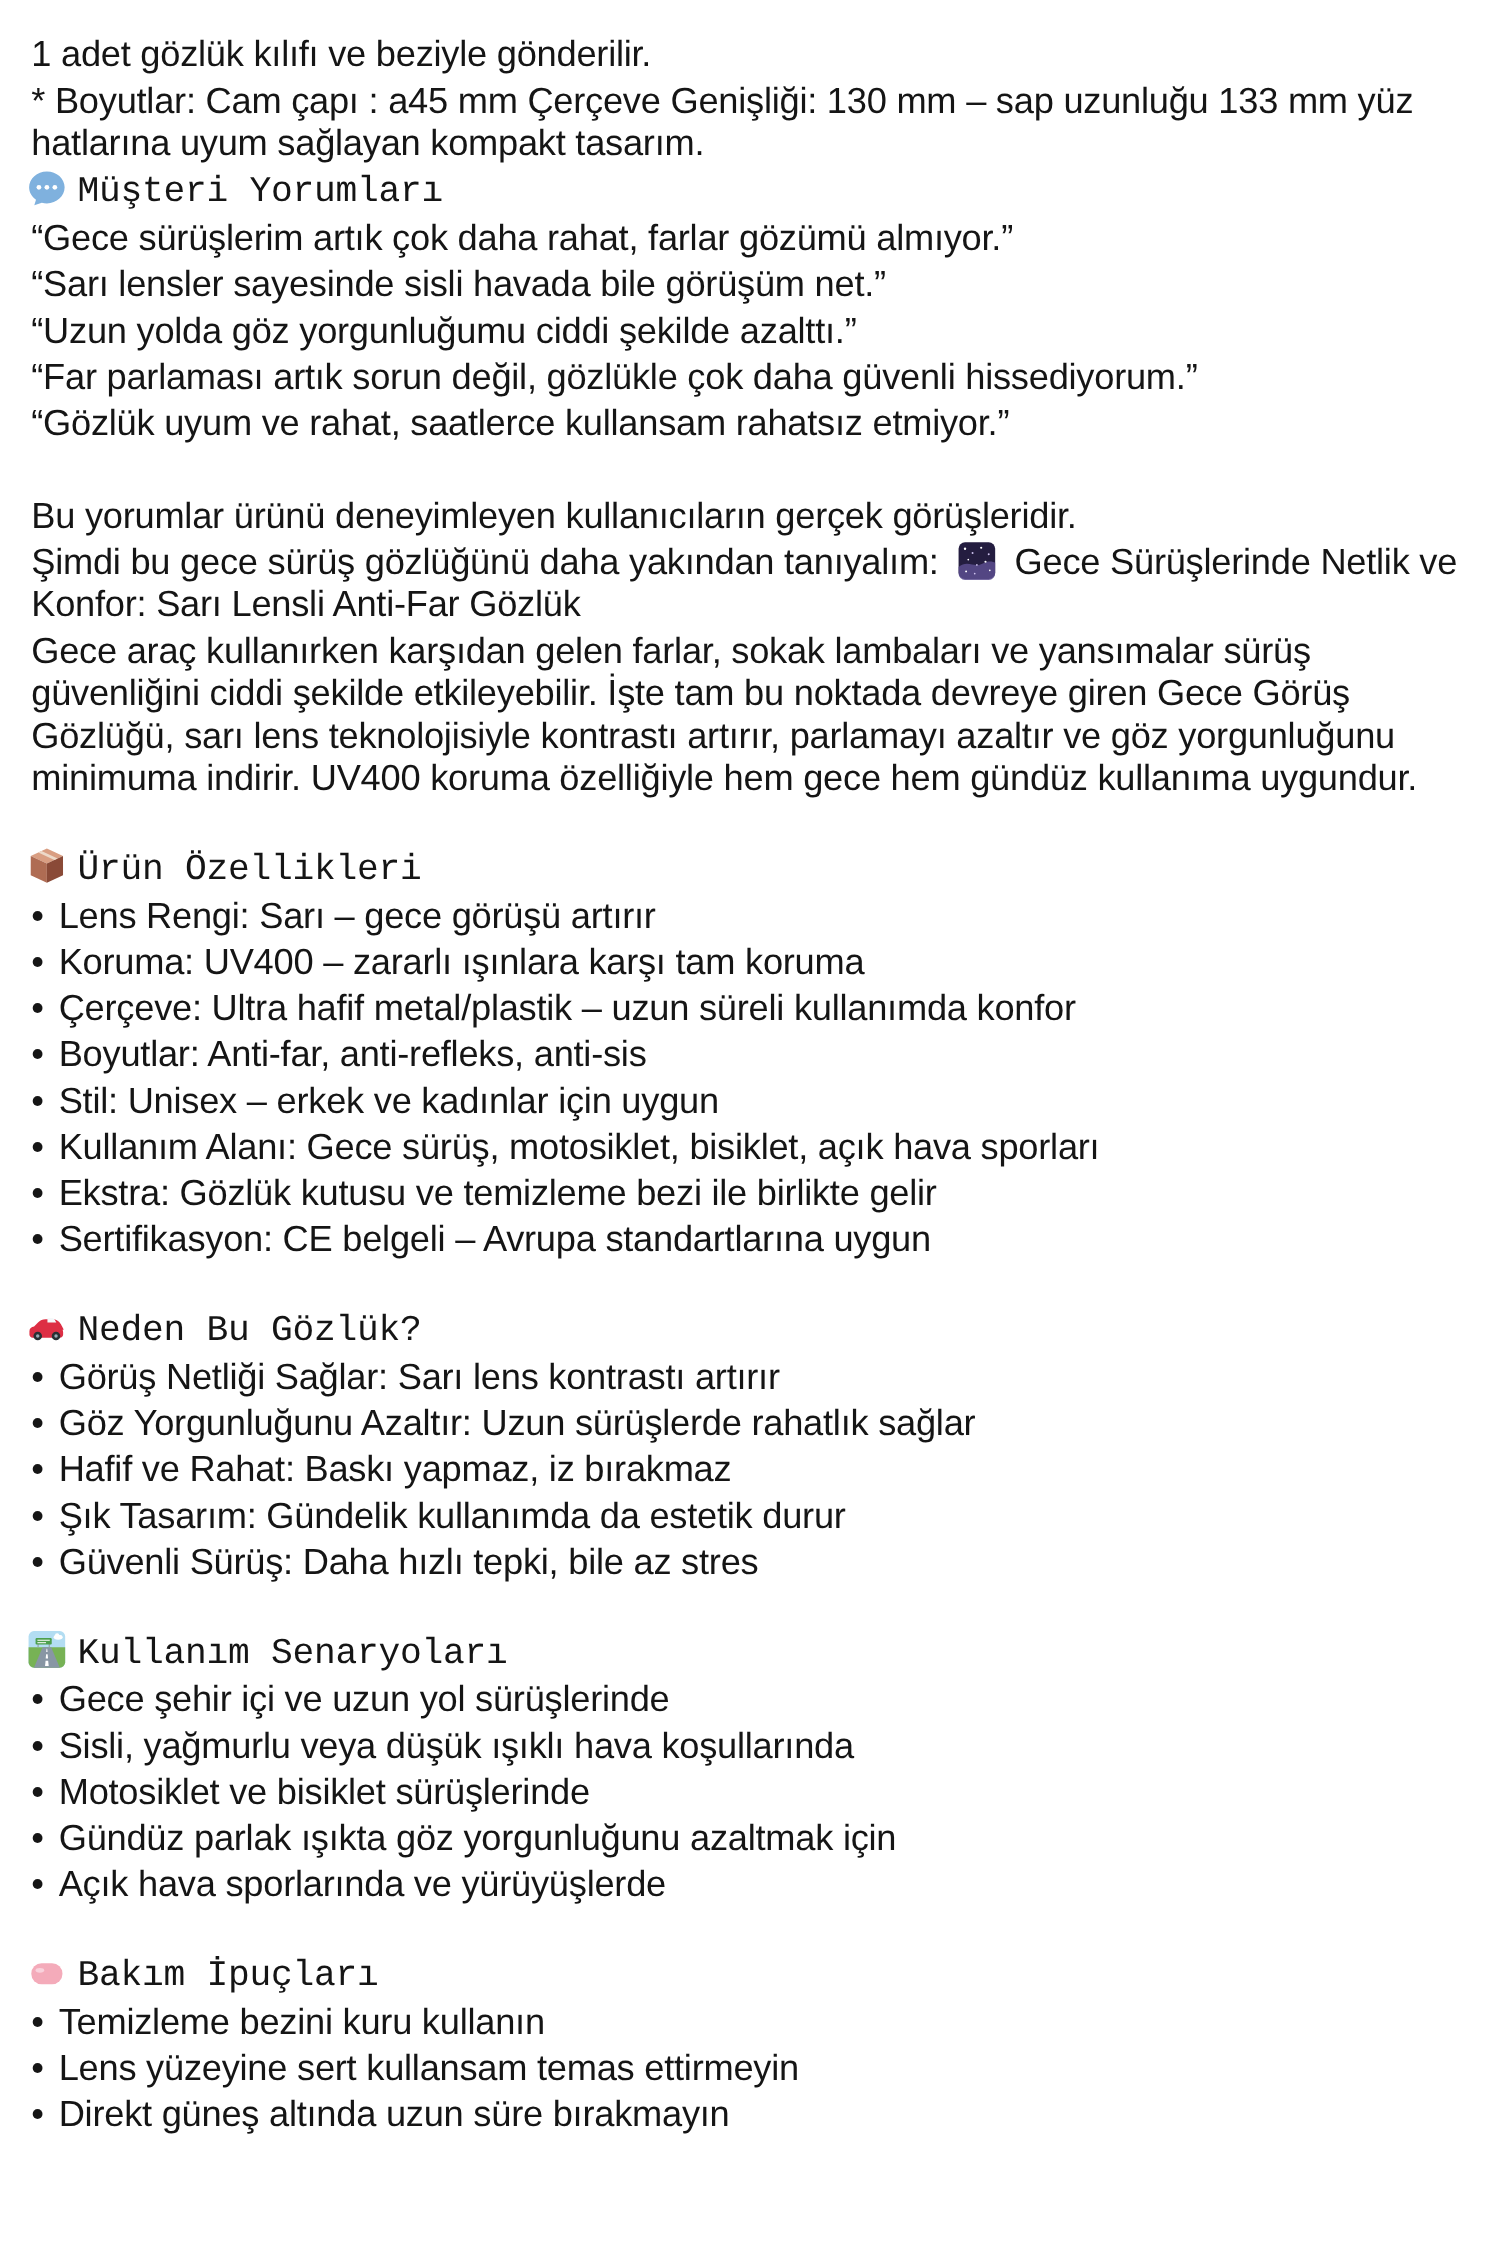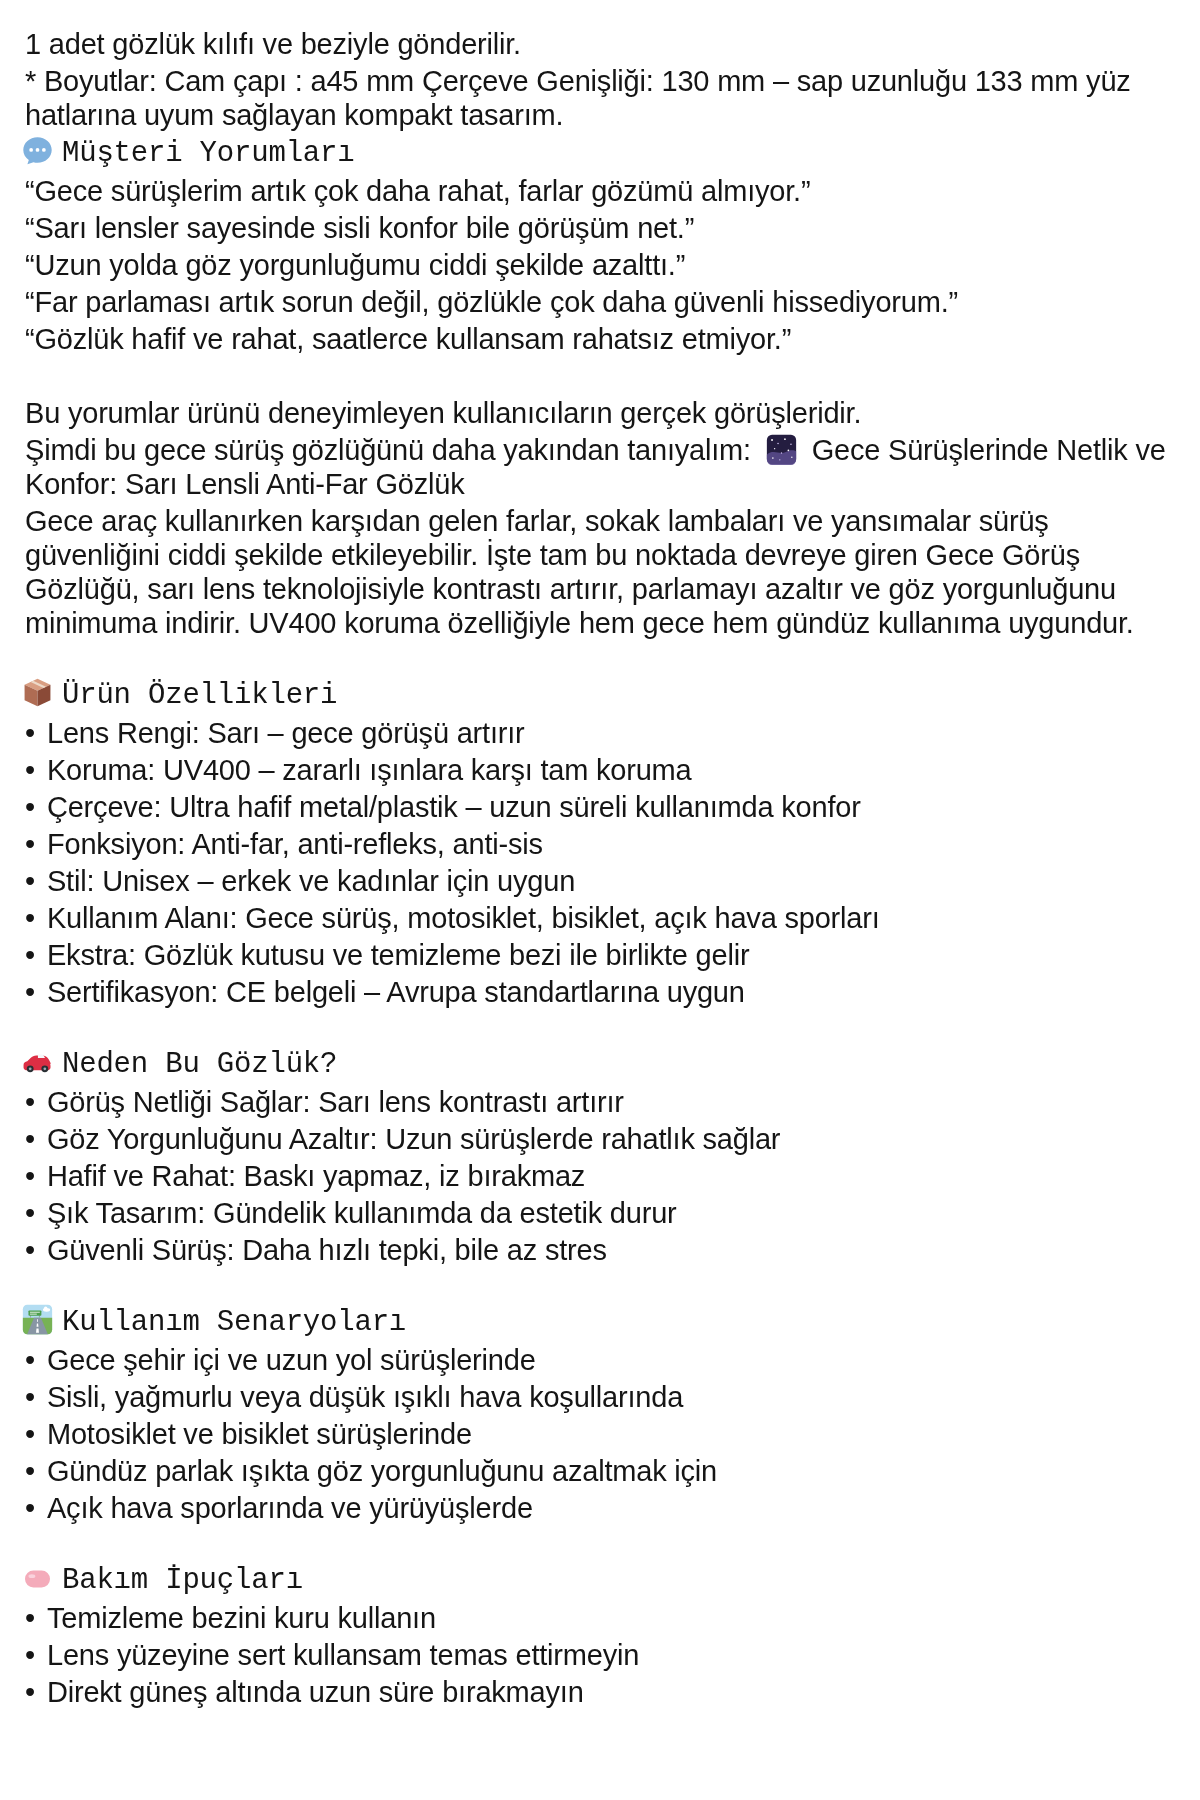--- a/index.html
+++ b/index.html
@@ -39,24 +39,24 @@
       <svg viewBox="0 0 36 36" aria-hidden="true">
         <path fill="#7FB1DE" d="M18 2.5C8.9 2.5 1.5 9.1 1.5 17.3c0 4.7 2.5 8.9 6.4 11.6l-1.6 5 7-2.3c1.5.4 3.1.6 4.7.6 9.1 0 16.5-6.6 16.5-14.9S27.1 2.5 18 2.5z"></path>
         <circle cx="10.6" cy="17.3" r="2.2" fill="#ffffff"></circle>
         <circle cx="18" cy="17.3" r="2.2" fill="#ffffff"></circle>
         <circle cx="25.4" cy="17.3" r="2.2" fill="#ffffff"></circle>
       </svg>
     </span><span>Müşteri Yorumları</span>
   </h2>
 
   <p>“Gece sürüşlerim artık çok daha rahat, farlar gözümü almıyor.”</p>
-  <p>“Sarı lensler sayesinde sisli konfor bile görüşüm net.”</p>
+  <p>“Sarı lensler sayesinde sisli havada bile görüşüm net.”</p>
   <p>“Uzun yolda göz yorgunluğumu ciddi şekilde azalttı.”</p>
   <p>“Far parlaması artık sorun değil, gözlükle çok daha güvenli hissediyorum.”</p>
-  <p>“Gözlük hafif ve rahat, saatlerce kullansam rahatsız etmiyor.”</p>
+  <p>“Gözlük uyum ve rahat, saatlerce kullansam rahatsız etmiyor.”</p>
 
   <div class="gap"></div>
 
   <p>Bu yorumlar ürünü deneyimleyen kullanıcıların gerçek görüşleridir.</p>
 
   <p>
     <span>Şimdi bu gece sürüş gözlüğünü daha yakından tanıyalım:</span>
     <span class="icon inline">
       <svg viewBox="0 0 36 36" aria-hidden="true">
         <rect x="1" y="1" width="34" height="34" rx="6" fill="#241d40"></rect>
@@ -85,21 +85,21 @@
         <polygon points="18,2 33,9 18,16 3,9" fill="#D99E82"></polygon>
         <polygon points="3,9 18,16 18,34 3,27" fill="#AF6C53"></polygon>
         <polygon points="33,9 18,16 18,34 33,27" fill="#8A4A37"></polygon>
         <polygon points="10,5.7 25,12.7 28,11.3 13,4.3" fill="#EDD9C8"></polygon>
       </svg>
     </span><span>Ürün Özellikleri</span>
   </h2>
   <p><span class="bullet">•</span><span>Lens Rengi: Sarı – gece görüşü artırır</span></p>
   <p><span class="bullet">•</span><span>Koruma: UV400 – zararlı ışınlara karşı tam koruma</span></p>
   <p><span class="bullet">•</span><span>Çerçeve: Ultra hafif metal/plastik – uzun süreli kullanımda konfor</span></p>
-  <p><span class="bullet">•</span><span>Fonksiyon: Anti-far, anti-refleks, anti-sis</span></p>
+  <p><span class="bullet">•</span><span>Boyutlar: Anti-far, anti-refleks, anti-sis</span></p>
   <p><span class="bullet">•</span><span>Stil: Unisex – erkek ve kadınlar için uygun</span></p>
   <p><span class="bullet">•</span><span>Kullanım Alanı: Gece sürüş, motosiklet, bisiklet, açık hava sporları</span></p>
   <p><span class="bullet">•</span><span>Ekstra: Gözlük kutusu ve temizleme bezi ile birlikte gelir</span></p>
   <p><span class="bullet">•</span><span>Sertifikasyon: CE belgeli – Avrupa standartlarına uygun</span></p>
 
   <div class="gap"></div>
 
   <h2 class="heading">
     <span class="icon">
       <svg viewBox="0 0 36 36" aria-hidden="true">

